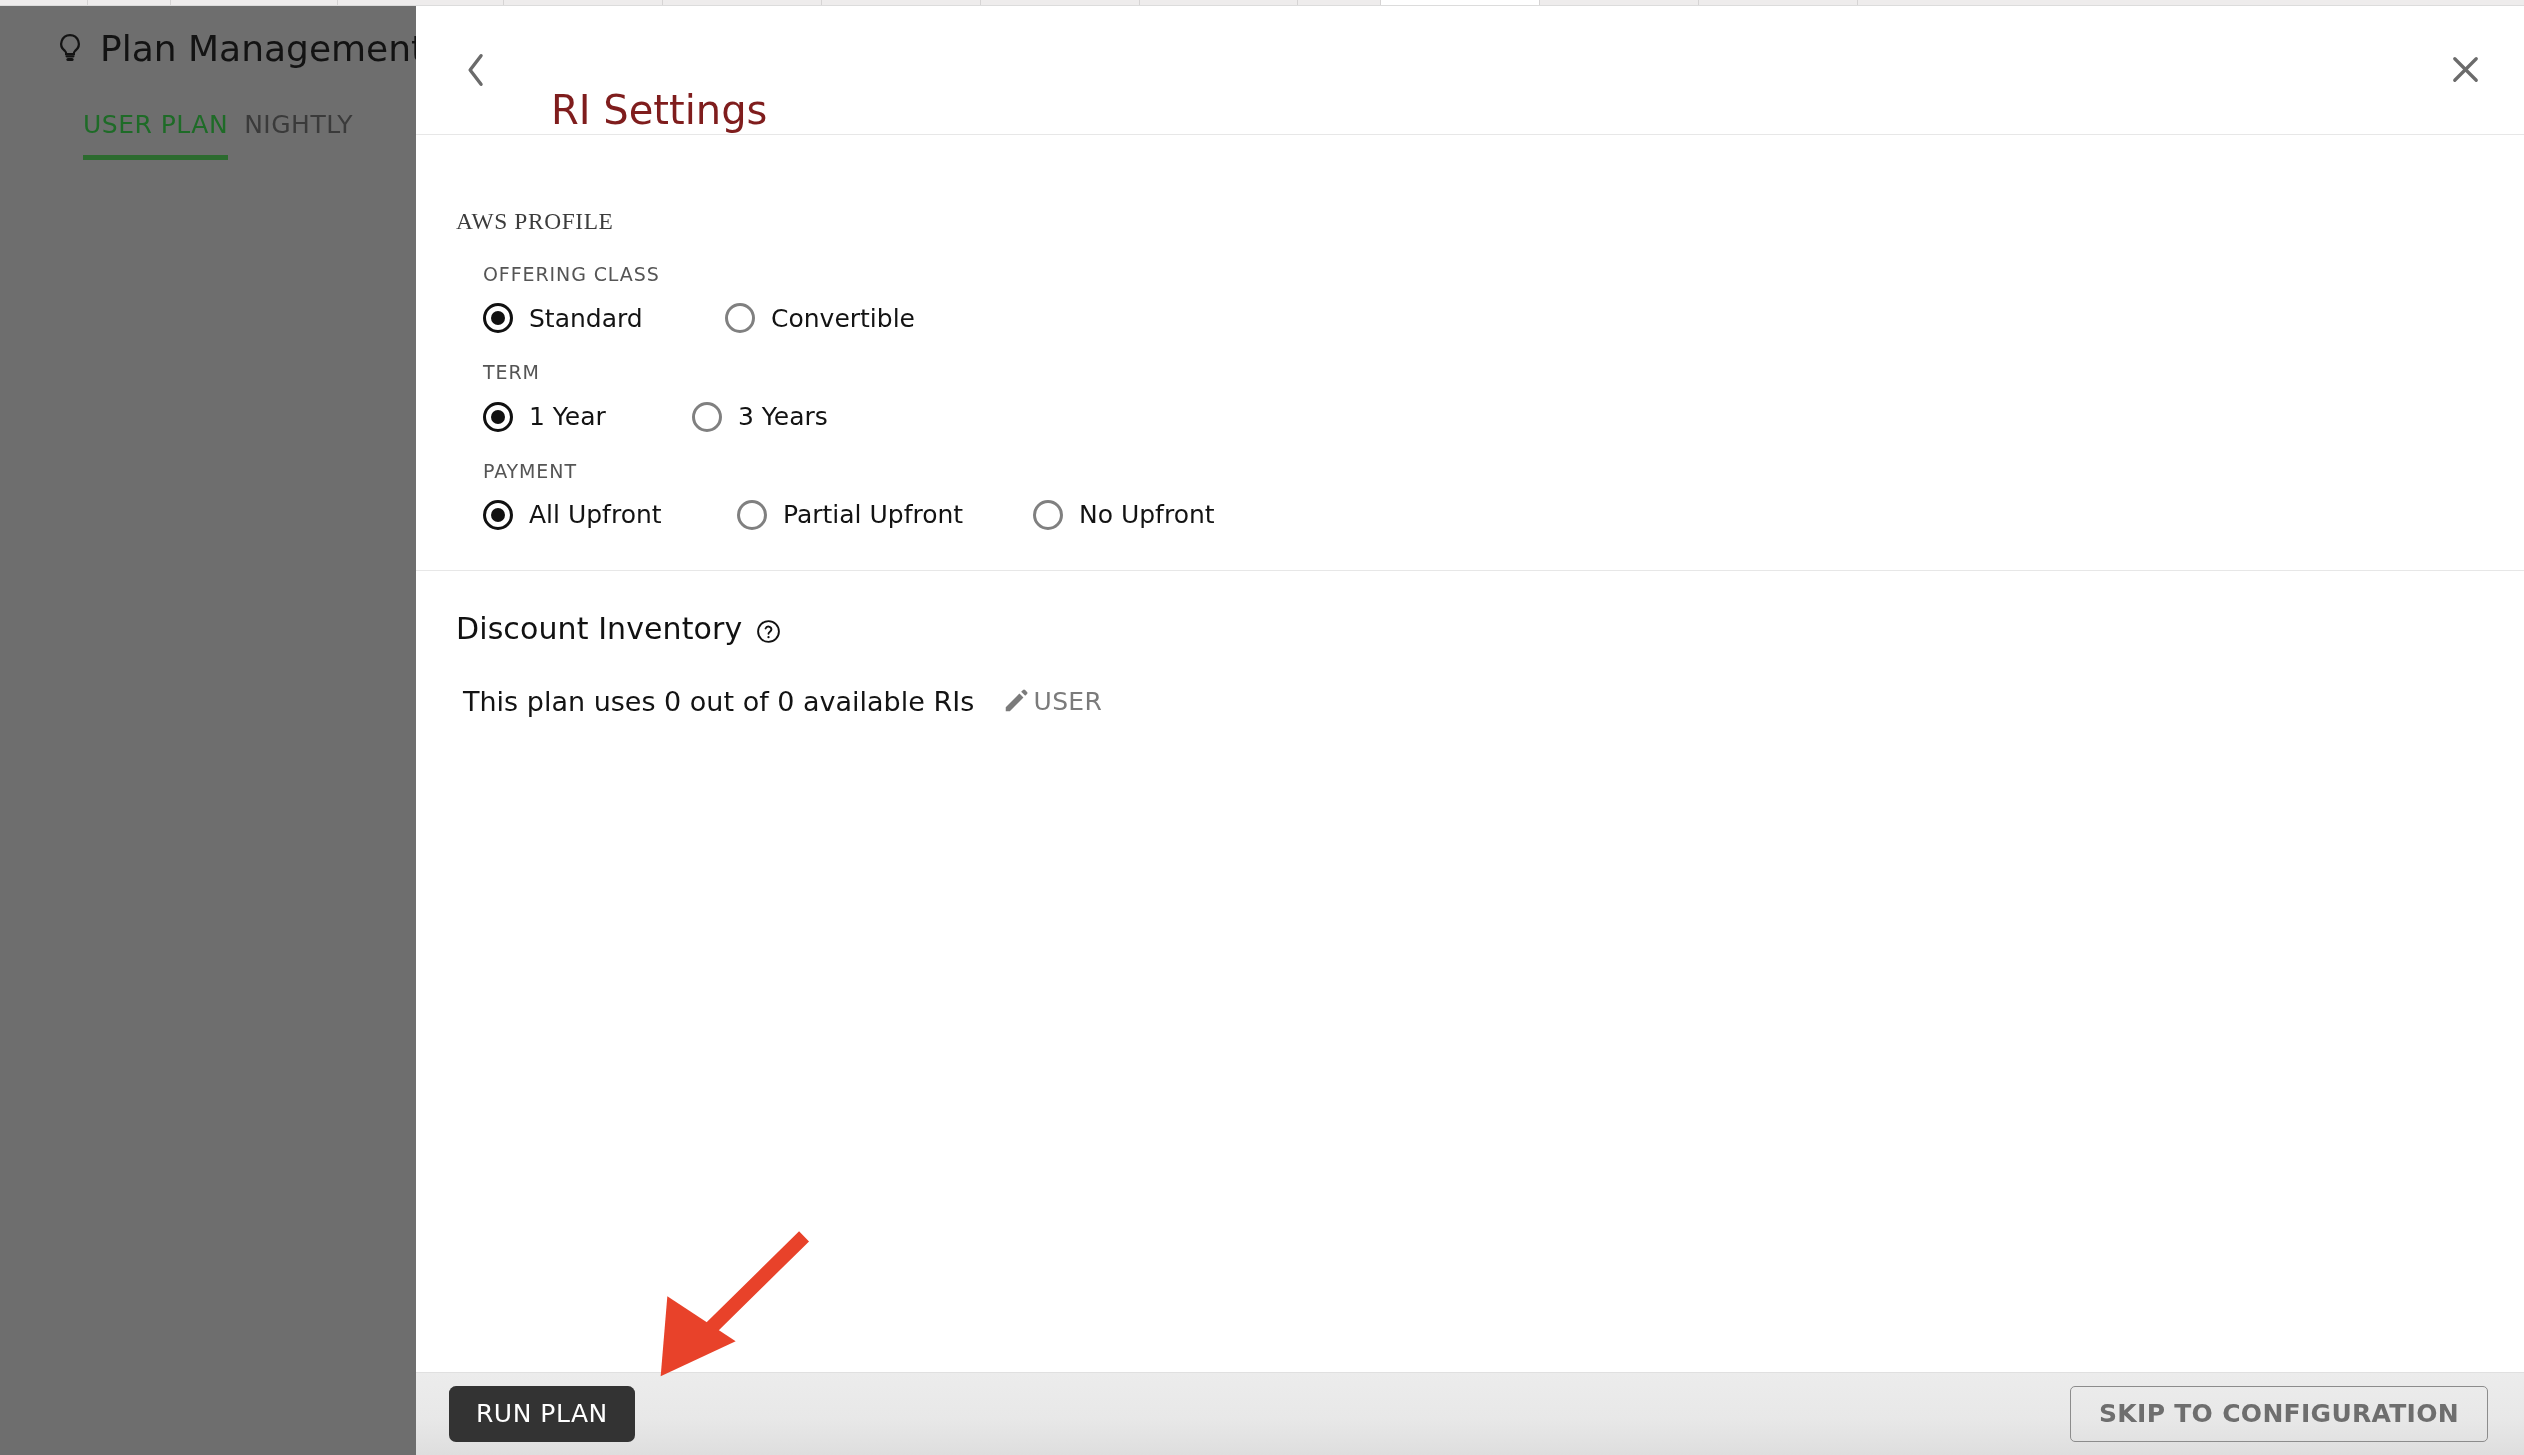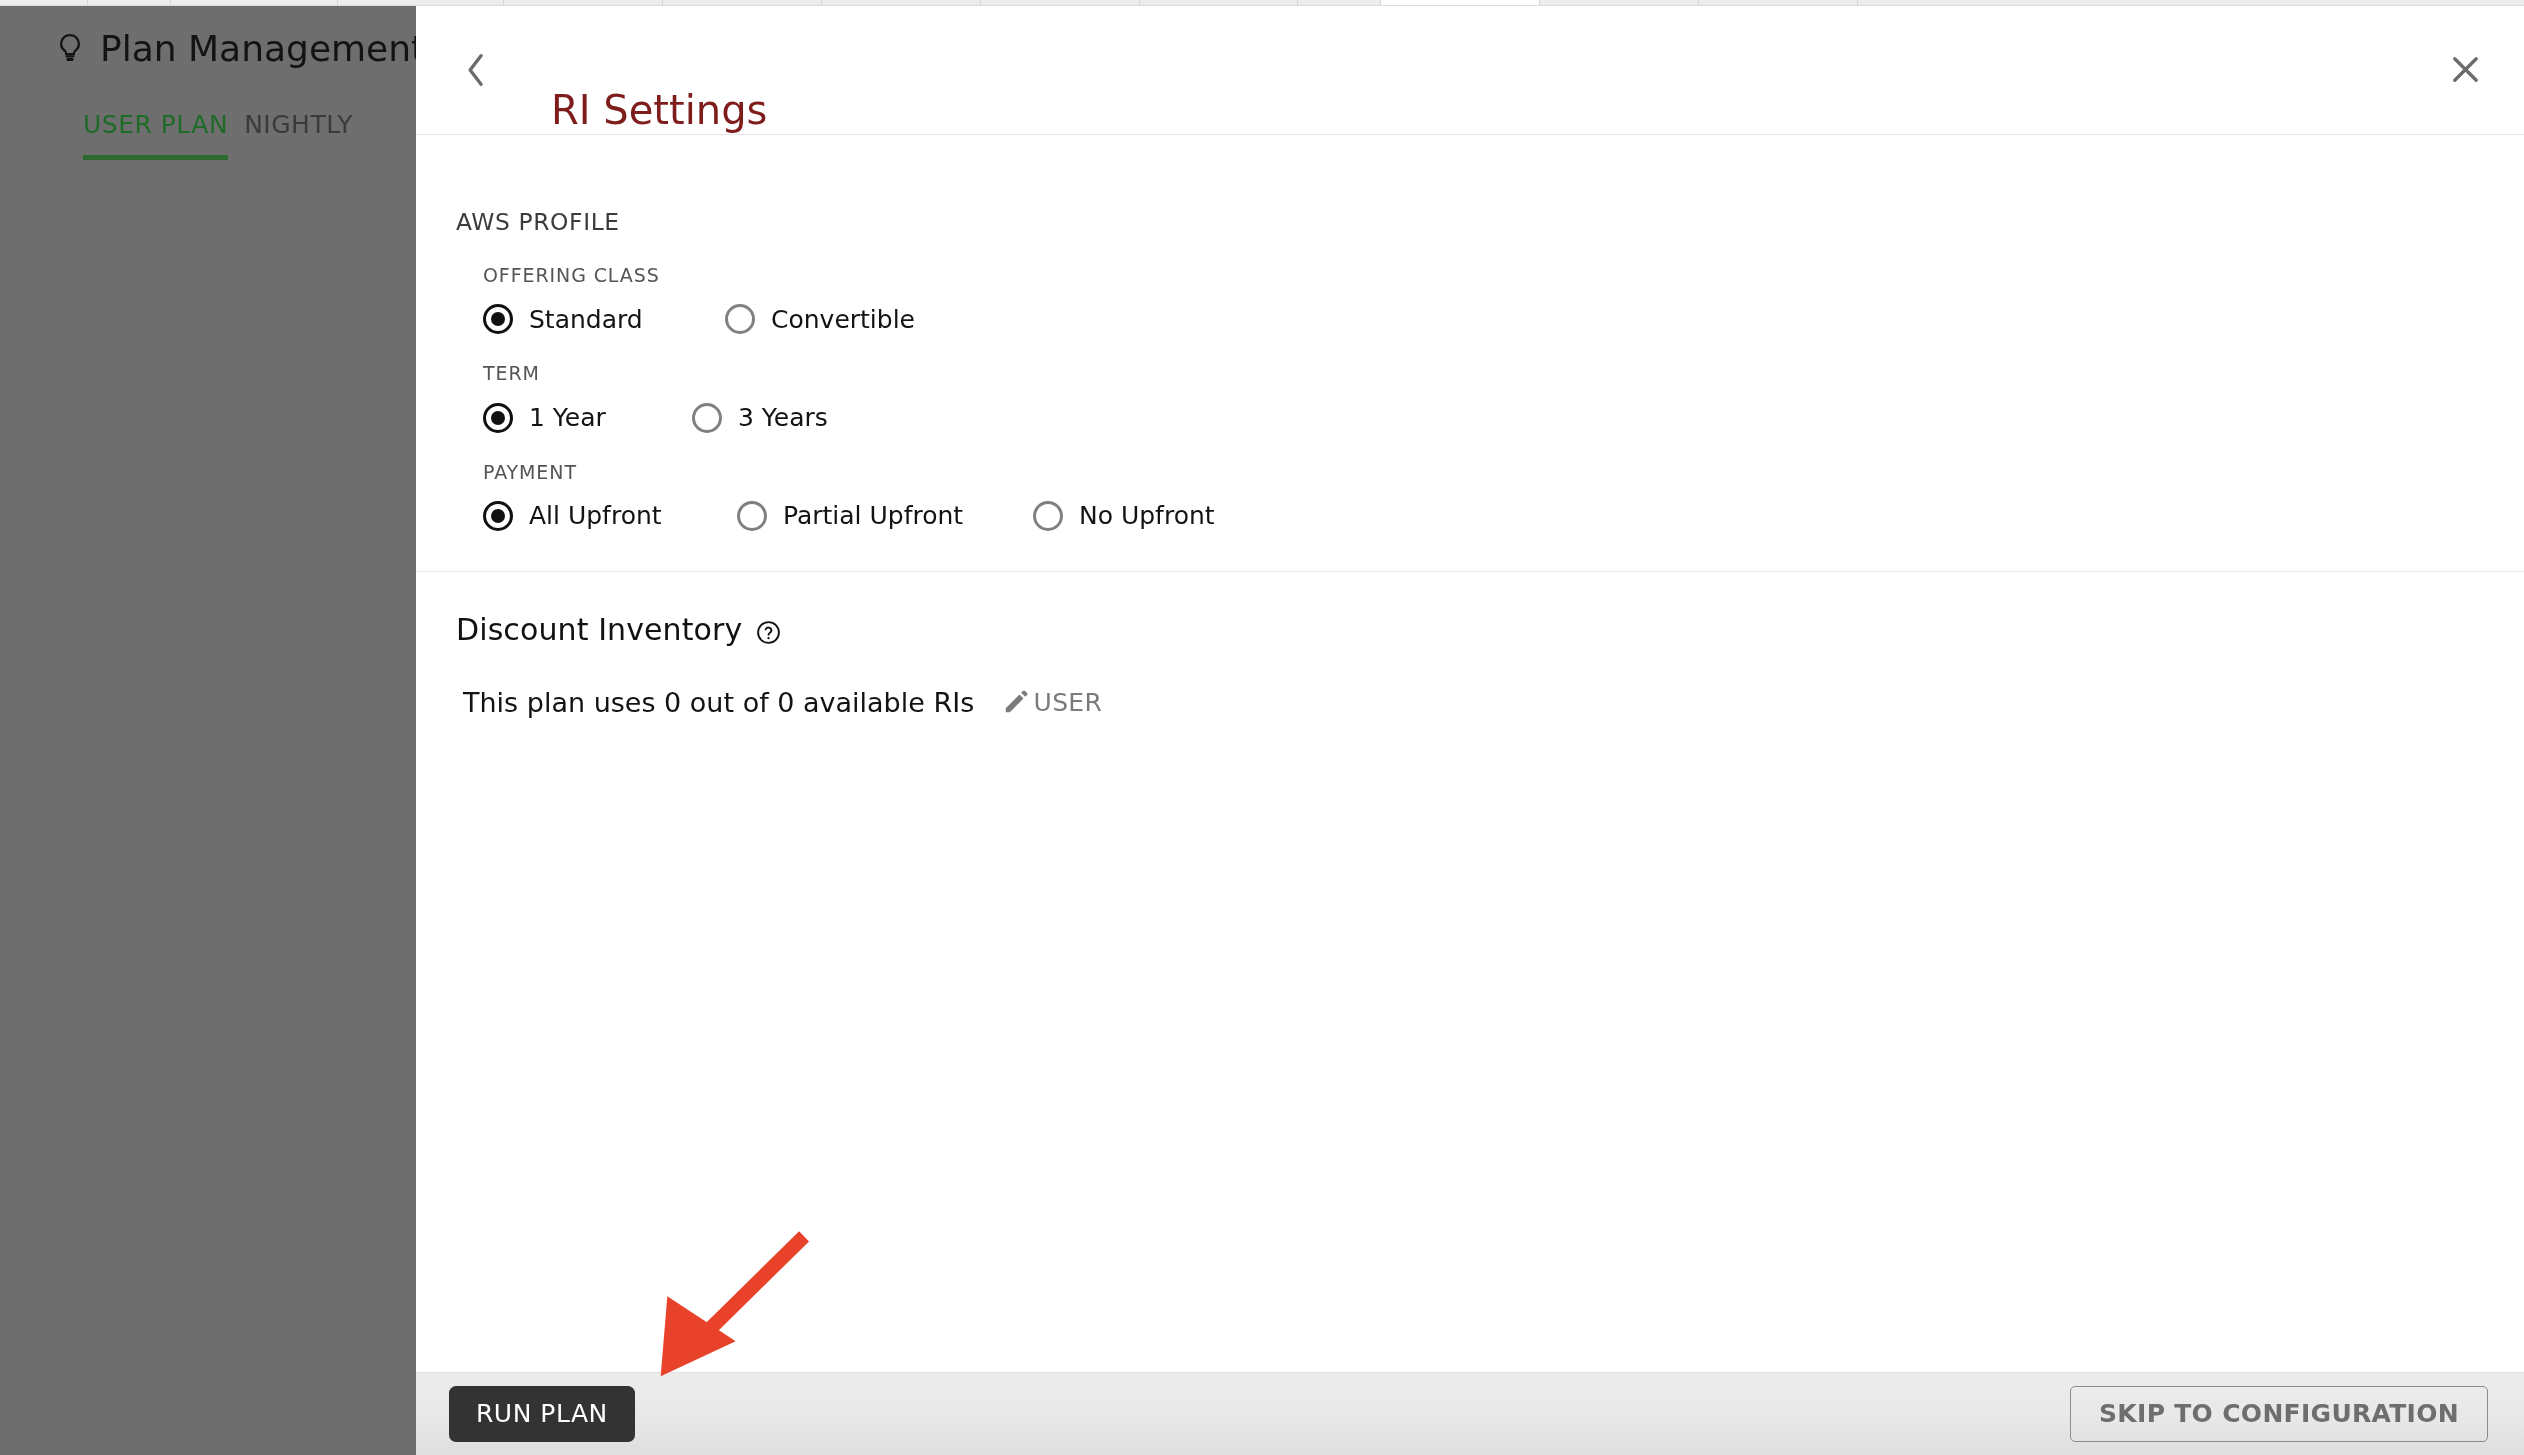--- a/index.html
+++ b/index.html
@@ -157,20 +157,21 @@
     display: inline-block;
     cursor: pointer;
   }
 
   .group-label {
     margin-left: 40px;
     margin-top: 30px;
     font-size: 23.4px;
     letter-spacing: 0.6px;
     color: #3c3c3c;
+    font-family: Liberation Serif, serif;
   }
 
   .sub-label {
     margin-left: 67px;
     margin-top: 28px;
     font-size: 19px;
     letter-spacing: 0.9px;
     color: #555555;
   }
 

